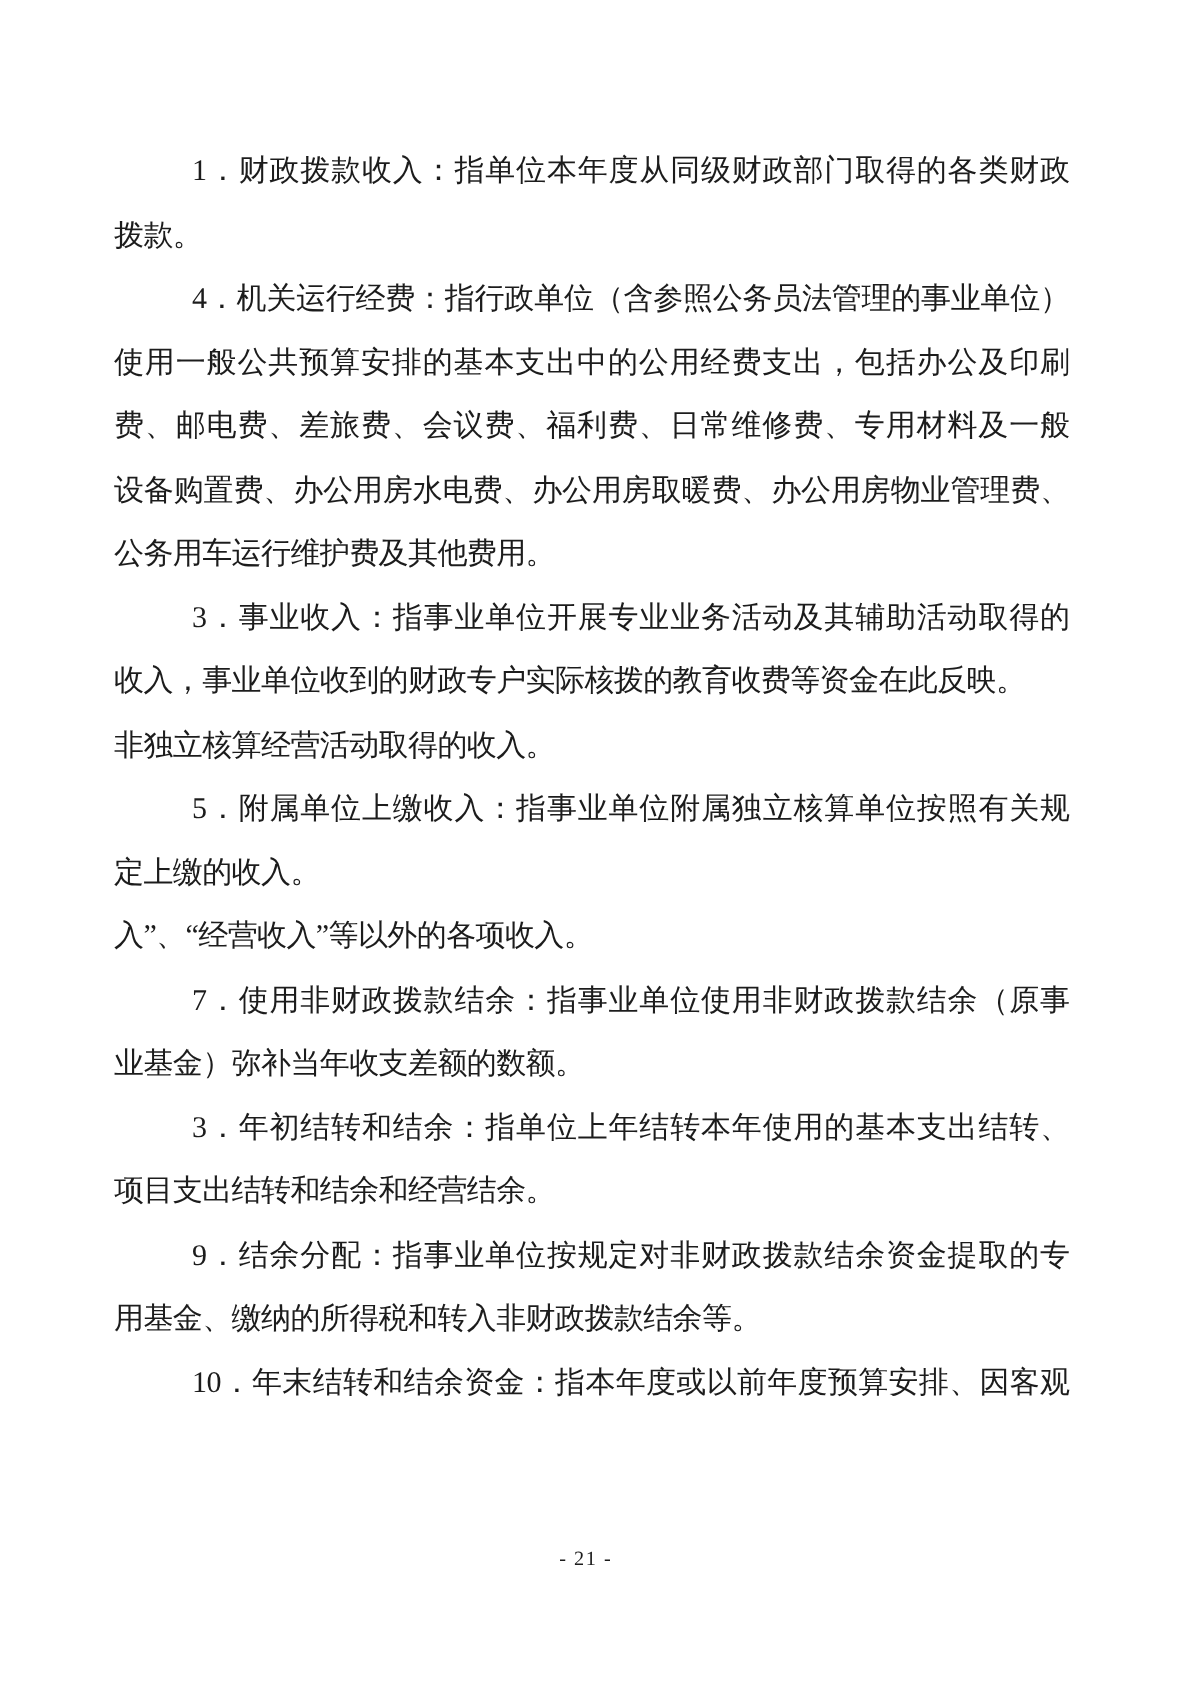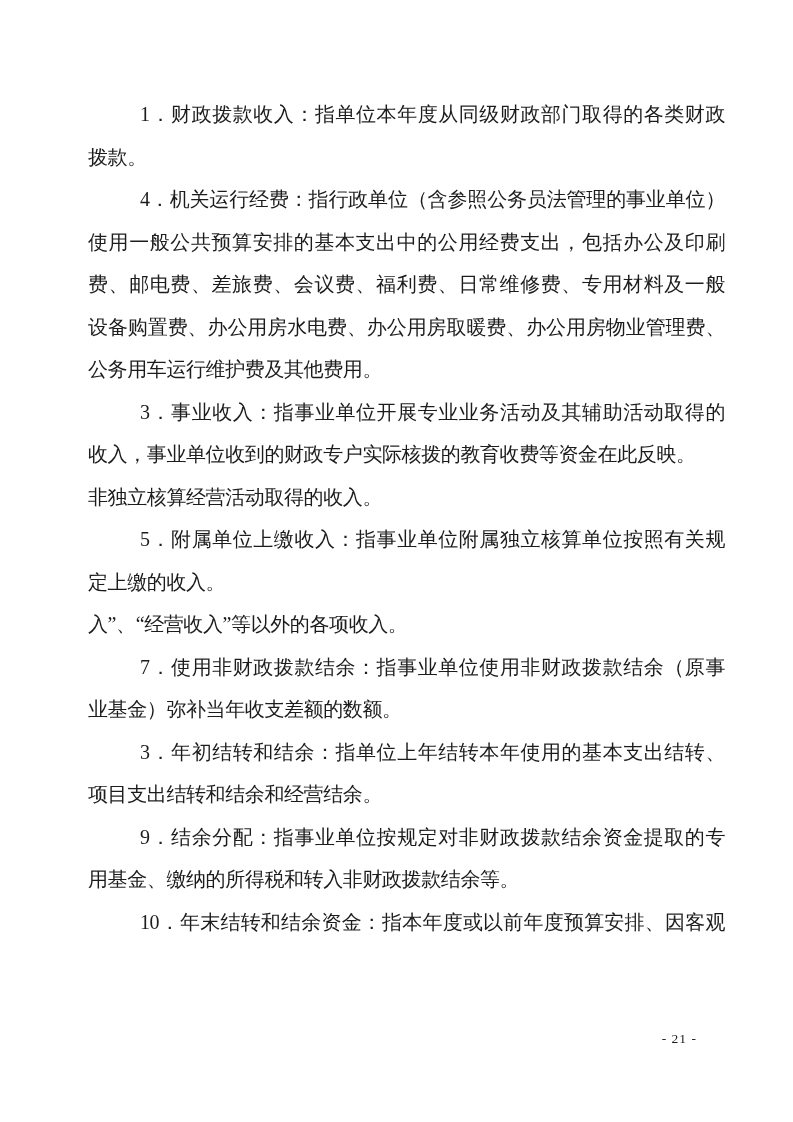--- a/index.html
+++ b/index.html
@@ -14,44 +14,43 @@
     background: #ffffff;
     overflow: hidden;
     font-family: "Liberation Serif", "DejaVu Serif", serif;
     color: #1c1c1c;
   }
   .doc-body {
     position: absolute;
     left: 76px;
     top: 93px;
     width: 637px;
-    margin-left: 12px;
   }
   .line {
     height: 42.5px;
     line-height: 42.5px;
     font-size: 20px;
     letter-spacing: -0.4px;
     white-space: nowrap;
     color: #1c1c1c;
   }
   .line.fill {
     text-align: justify;
     text-align-last: justify;
     white-space: normal;
   }
   .line.first {
     text-indent: 52px;
   }
   .footer {
     position: absolute;
-    left: 60px;
+    left: 72px;
     top: 1031px;
     width: 637px;
-    text-align: right;
+    text-align: center;
     font-size: 13.5px;
     color: #1c1c1c;
     letter-spacing: 1px;
   }
 </style>
 </head>
 <body>
 
 <div class="page">
   <div class="doc-body" id="doc-body">

